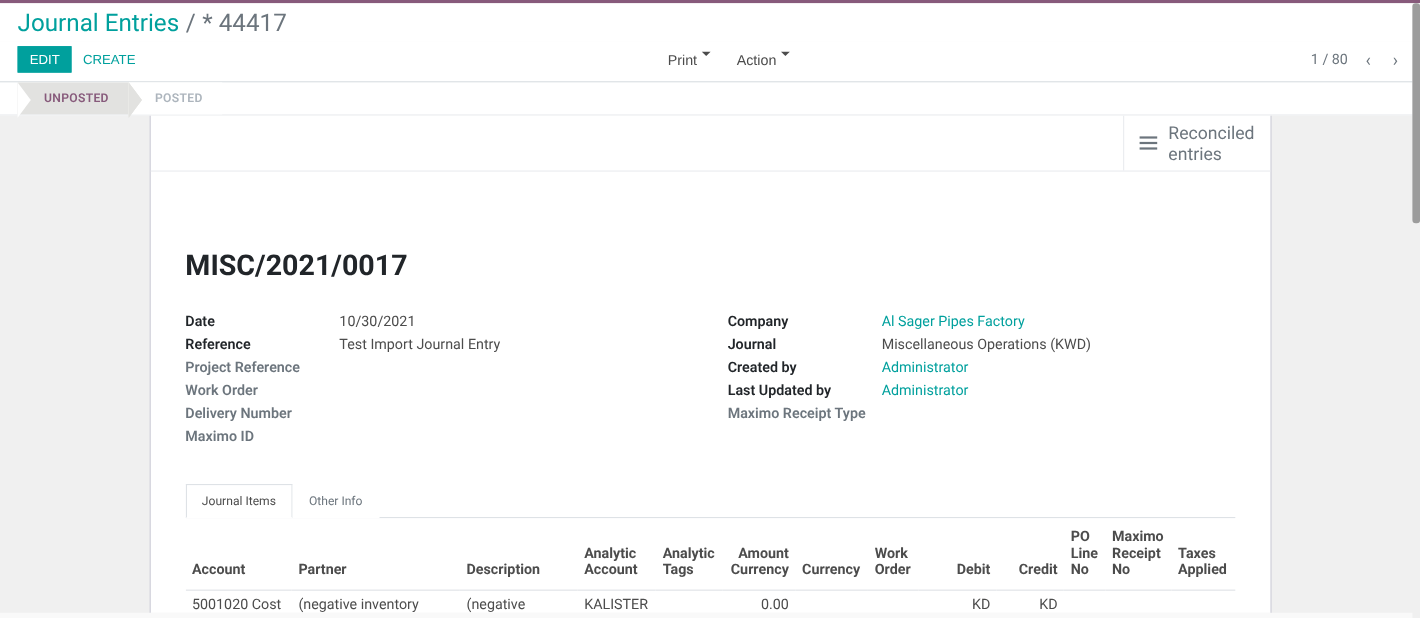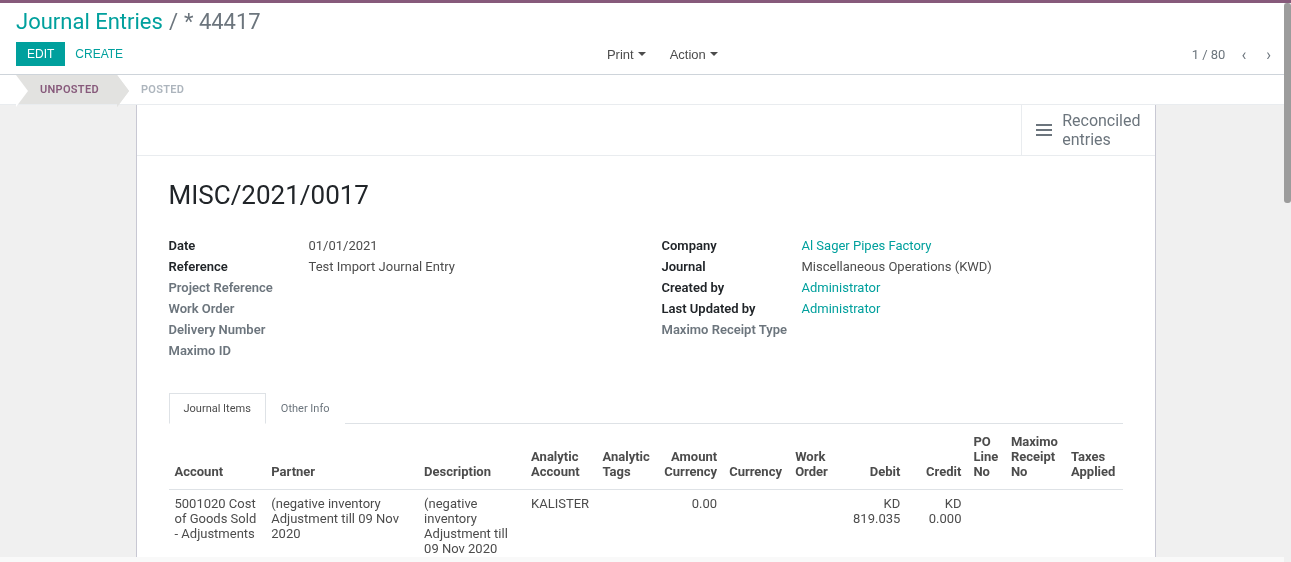--- a/index.html
+++ b/index.html
@@ -67,21 +67,21 @@
     gap: 8px;
   }
   .dropdown-toggle {
     background: none;
     border: none;
     color: #4c4c4c;
     font-size: 13px;
     padding: 4px 8px;
     cursor: pointer;
     display: inline-flex;
-    align-items: center;
+    align-items: flex-start;
     gap: 4px;
   }
   .caret {
     display: inline-block;
     width: 0; height: 0;
     border-left: 4px solid transparent;
     border-right: 4px solid transparent;
     border-top: 4px solid #4c4c4c;
   }
   .pager-area {
@@ -187,23 +187,24 @@
   }
   .hamburger-icon span {
     display: block;
     width: 16px;
     height: 2px;
     background: #6c757d;
   }
   .sheet-body { padding: 24px 32px 0 32px; }
   .entry-title {
     font-size: 26px;
-    font-weight: 400;
+    font-weight: 700;
     color: #212529;
     margin-bottom: 28px;
+    margin-top: 47px;
   }
   .fields-grid {
     display: flex;
     gap: 32px;
     margin-bottom: 28px;
   }
   .fields-col { flex: 1; }
   .field-row {
     display: flex;
     align-items: baseline;
@@ -336,21 +337,21 @@
       </div>
     </div>
 
     <div class="sheet-body">
       <h1 class="entry-title">MISC/2021/0017</h1>
 
       <div class="fields-grid">
         <div class="fields-col">
           <div class="field-row">
             <div class="field-label filled">Date</div>
-            <div class="field-value">01/01/2021</div>
+            <div class="field-value">10/30/2021</div>
           </div>
           <div class="field-row">
             <div class="field-label filled">Reference</div>
             <div class="field-value">Test Import Journal Entry</div>
           </div>
           <div class="field-row">
             <div class="field-label">Project Reference</div>
           </div>
           <div class="field-row">
             <div class="field-label">Work Order</div>

